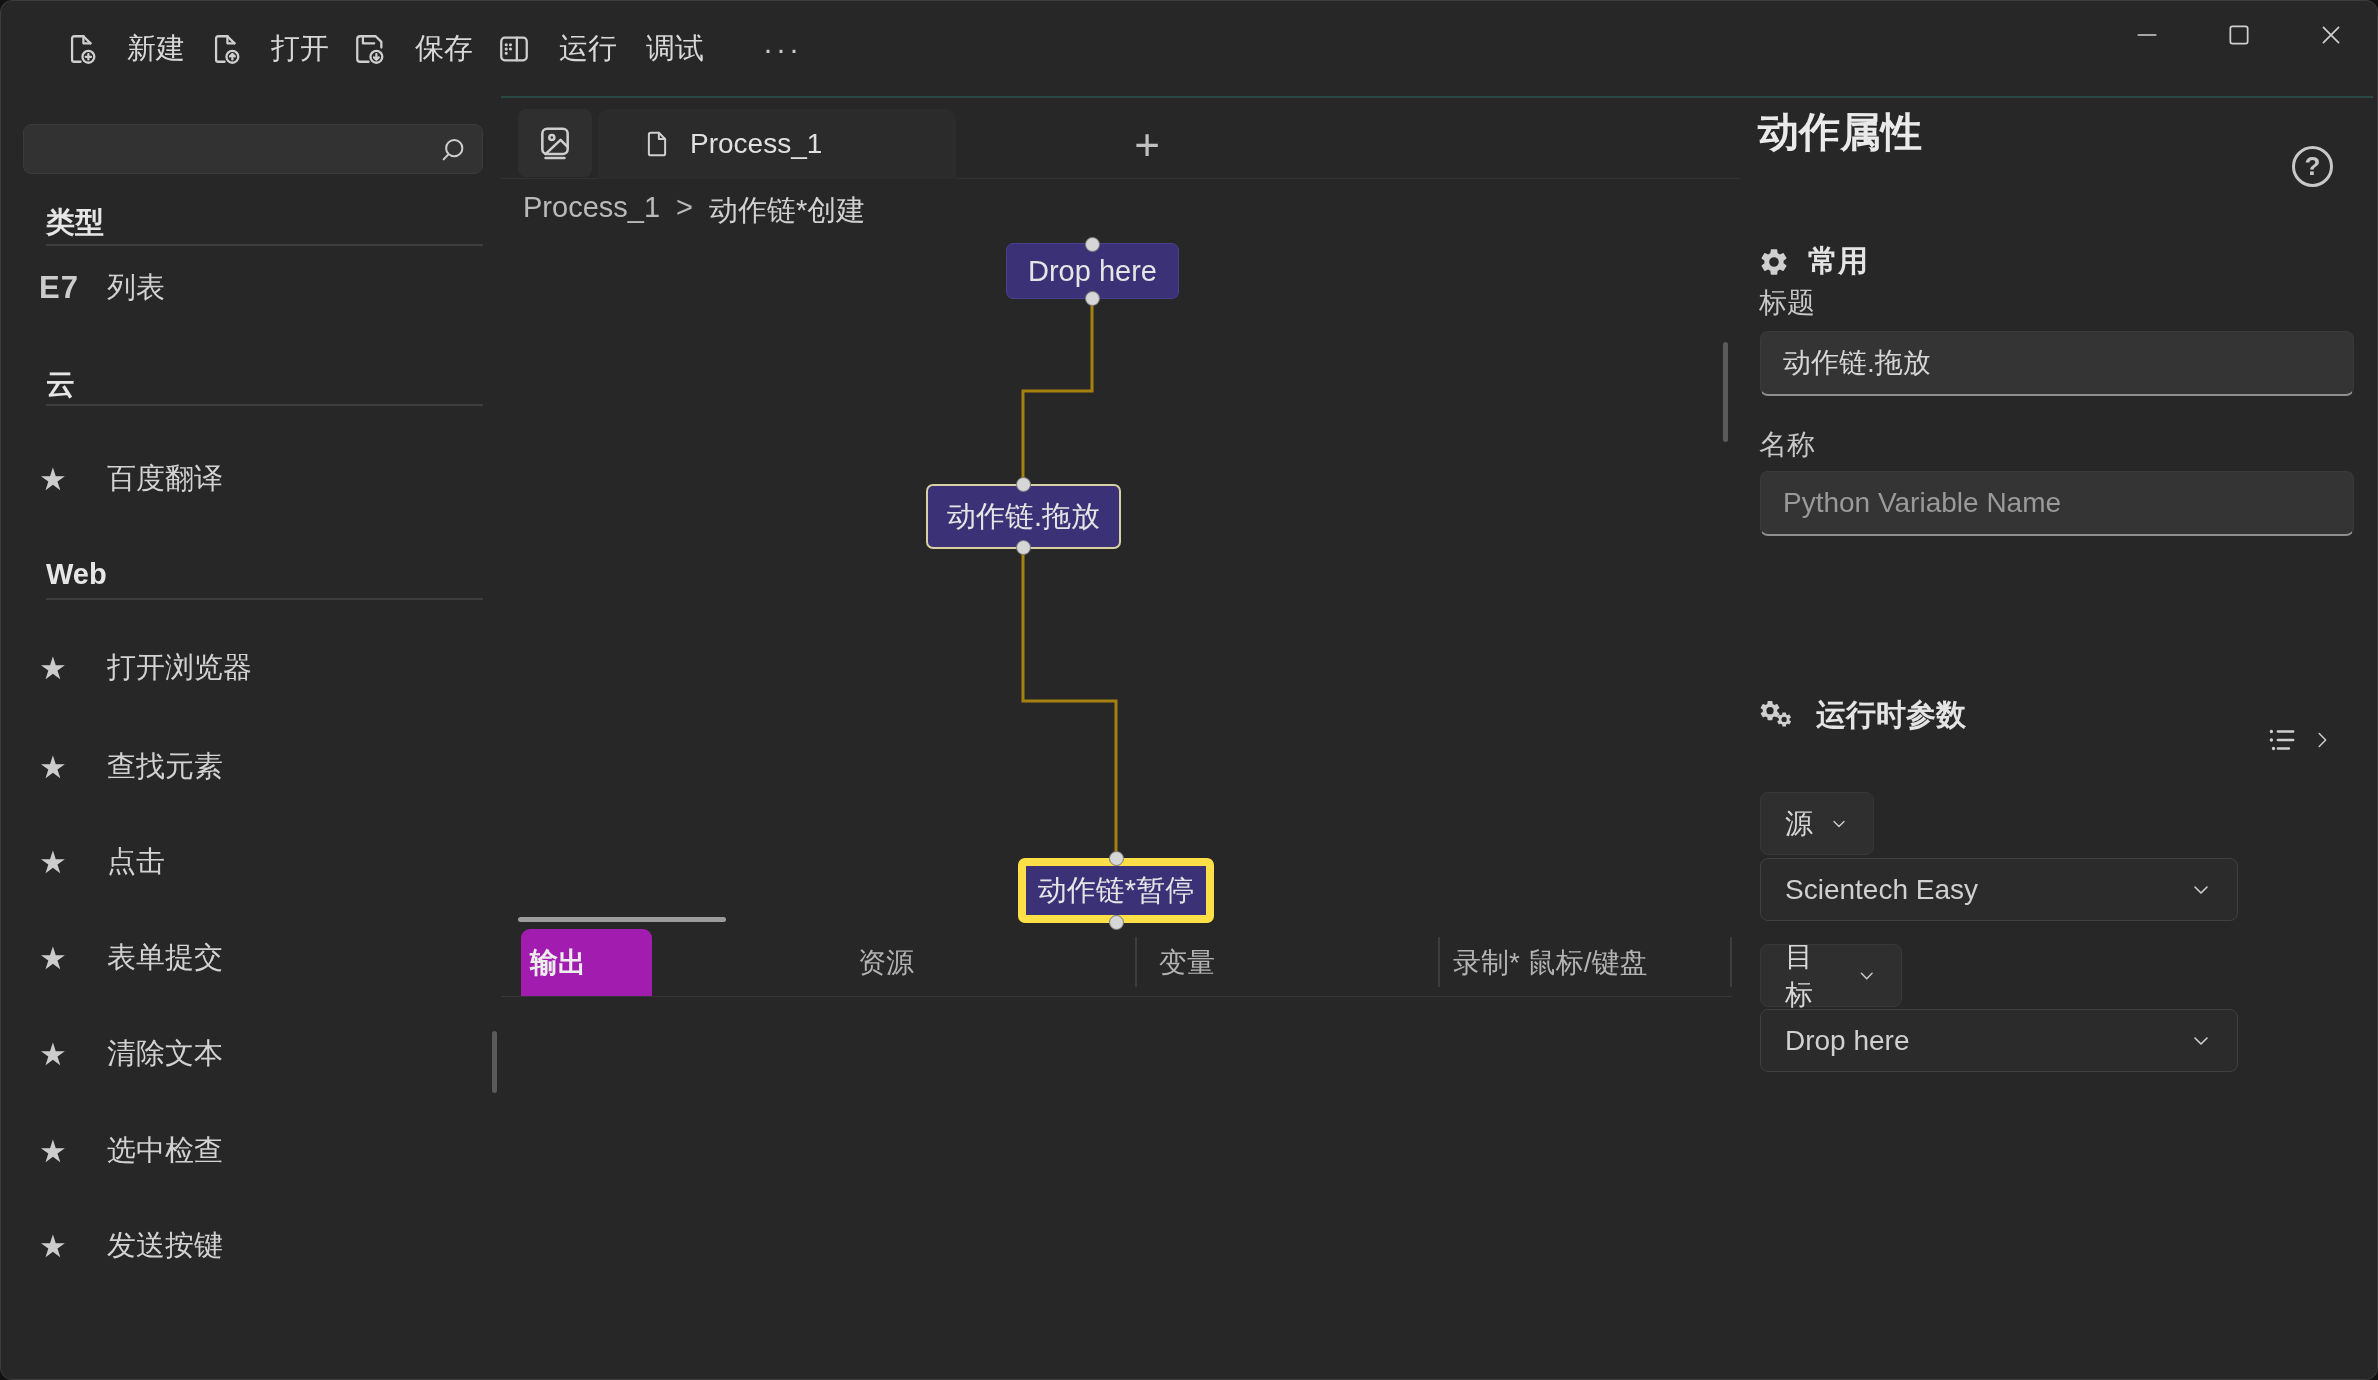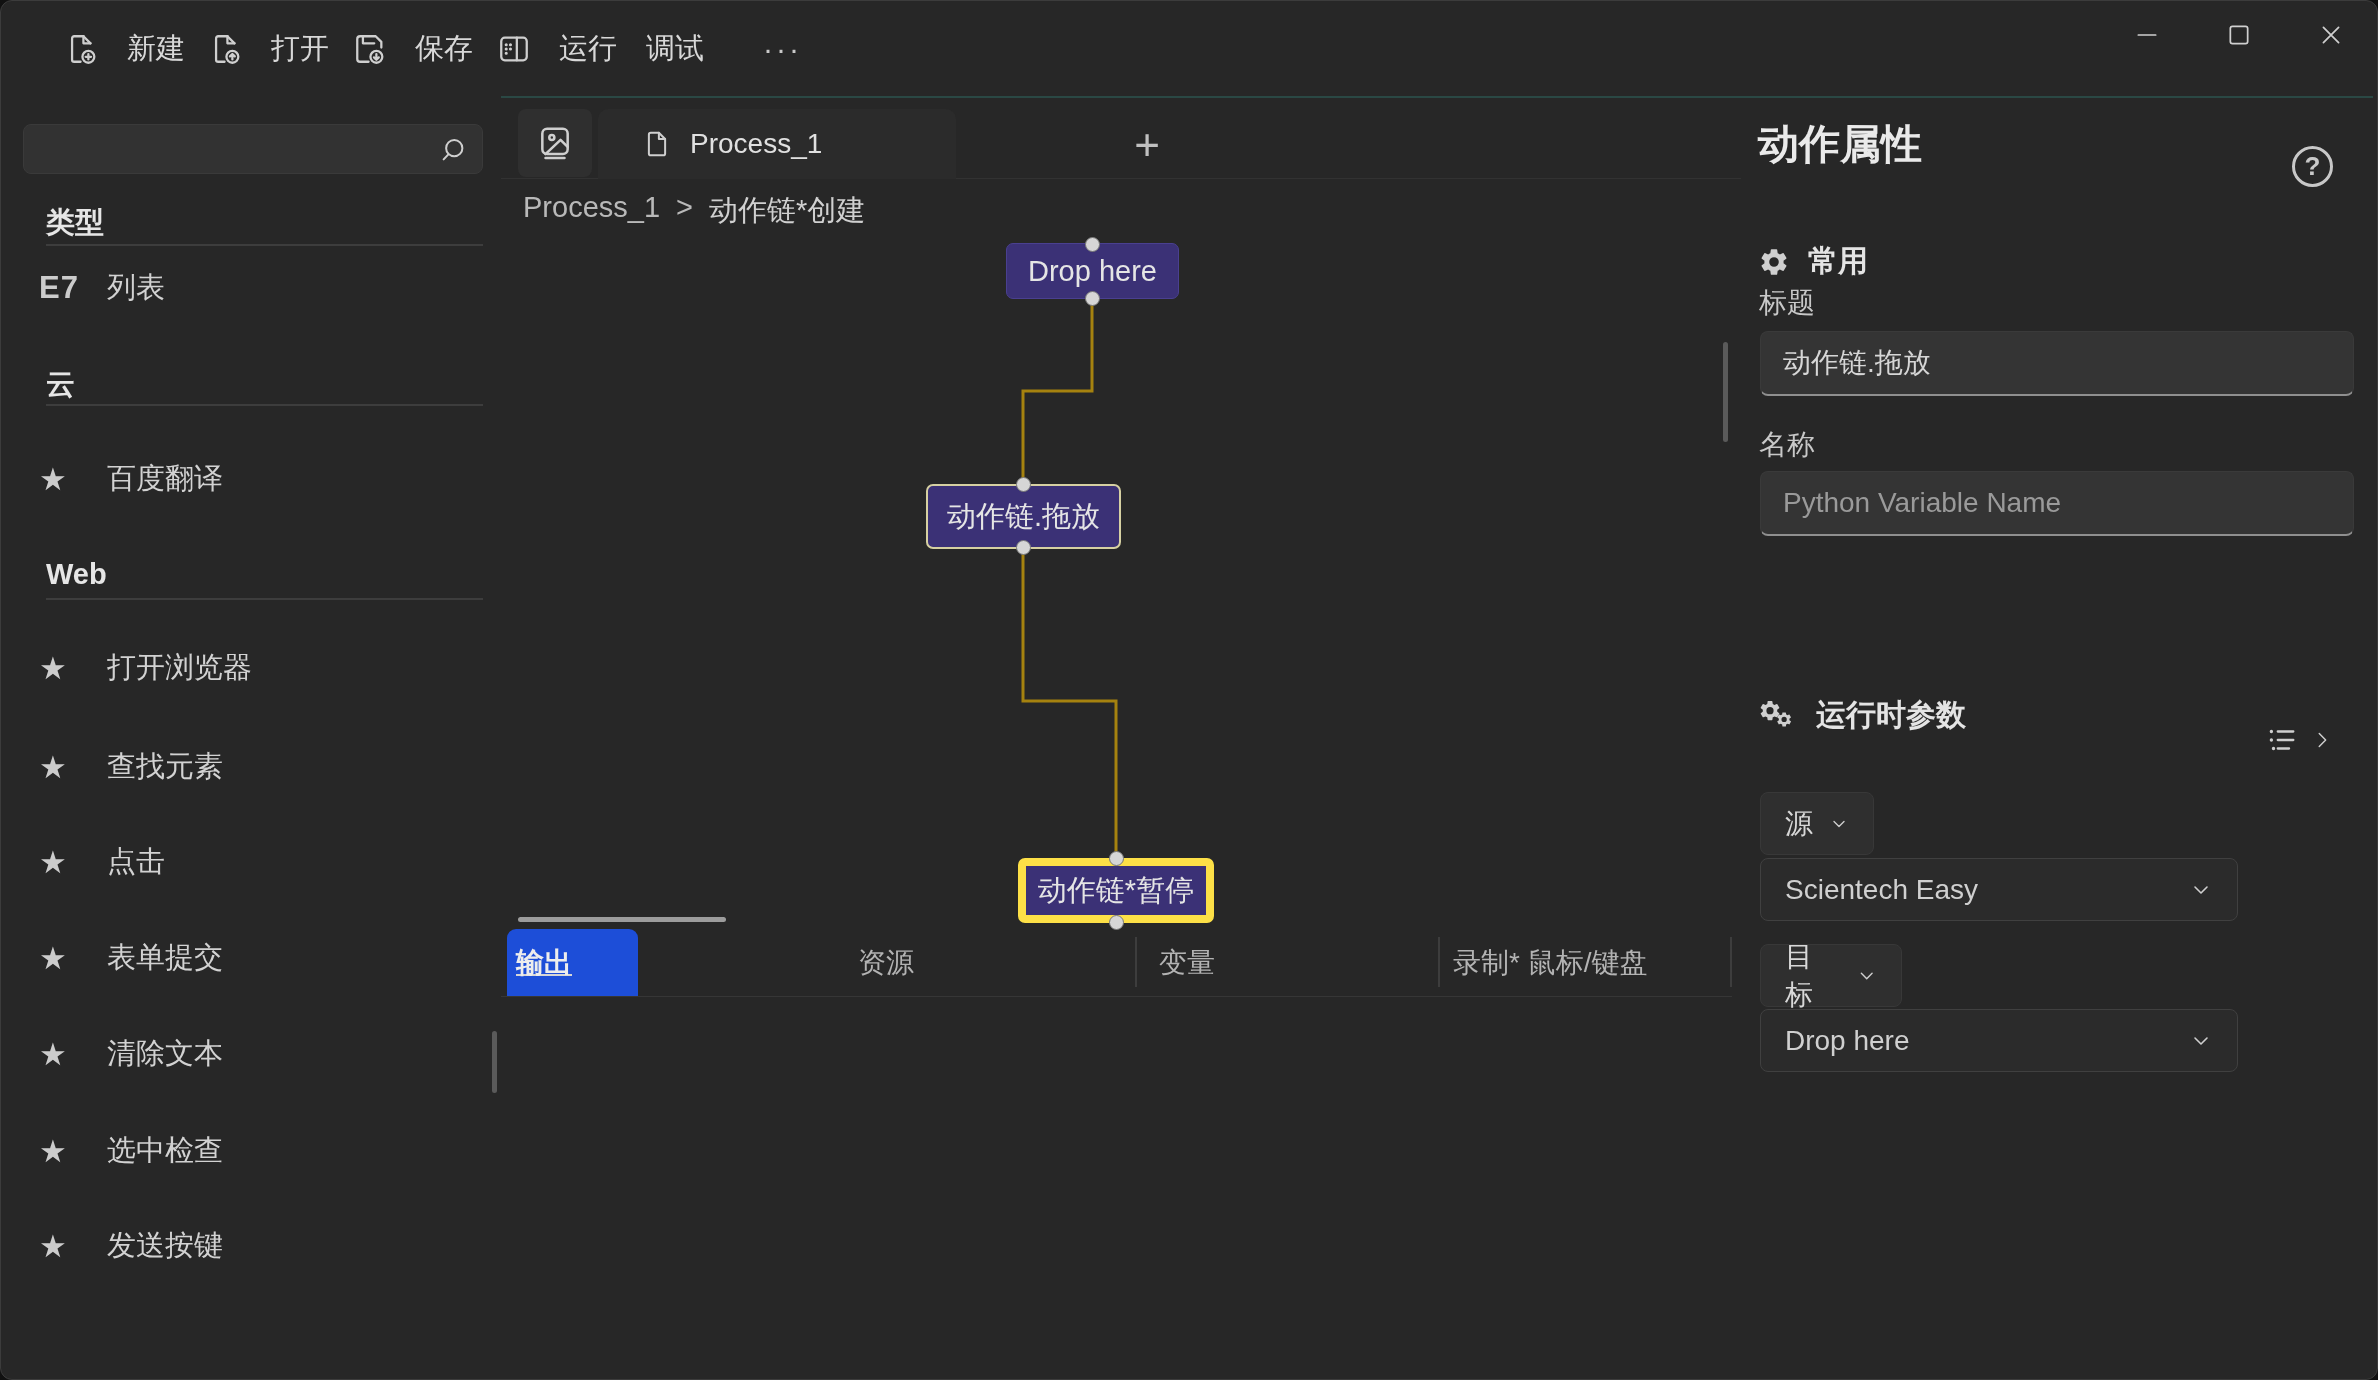--- a/index.html
+++ b/index.html
@@ -35,28 +35,28 @@
   .plus{position:absolute;left:1118px;top:118px;width:56px;height:52px;display:flex;align-items:center;
         justify-content:center;color:#c0c0c0;font-size:44px;font-weight:200;}
   .crumb{position:absolute;left:522px;top:190px;font-size:29px;color:#b9b9b9;display:flex;gap:16px;}
   .crumb .cur{color:#d0d0d0;}
   .node{position:absolute;background:#3b3176;border-radius:7px;display:flex;align-items:center;
         justify-content:center;color:#e5e5e5;font-size:29px;box-sizing:border-box;border:1px solid #4a4090;}
   .dot{position:absolute;width:15px;height:15px;border-radius:50%;background:#d6d6d6;border:1px solid #777;
        box-sizing:border-box;z-index:5;}
   
   .handle{position:absolute;left:517px;top:916px;width:208px;height:5px;border-radius:3px;background:#9c9c9c;}
-  .btab-active{position:absolute;left:506px;top:928px;width:131px;height:67px;background:#1d4ed8;
-               border-radius:9px 9px 0 0;display:flex;align-items:center;padding-left:9px;box-sizing:border-box;text-decoration:underline;}
+  .btab-active{position:absolute;left:520px;top:928px;width:131px;height:67px;background:#a21caf;
+               border-radius:9px 9px 0 0;display:flex;align-items:center;padding-left:9px;box-sizing:border-box;}
   .btab-active span{color:#ededed;font-size:28px;font-weight:bold;}
   .btab{position:absolute;top:928px;height:67px;display:flex;align-items:center;color:#b3b3b3;font-size:28px;}
   .bsep{position:absolute;top:936px;width:2px;height:50px;background:#3d3d3d;}
   .bline{position:absolute;left:500px;top:995px;width:1231px;height:1px;background:#363636;}
   
-  .rp-title{position:absolute;left:1757px;top:116px;font-size:41px;font-weight:bold;color:#eaeaea;}
+  .rp-title{position:absolute;left:1757px;top:104px;font-size:41px;font-weight:bold;color:#eaeaea;}
   .helpbtn{position:absolute;left:2291px;top:145px;width:41px;height:41px;border:3px solid #c8c8c8;
            border-radius:50%;display:flex;align-items:center;justify-content:center;color:#c8c8c8;
            font-size:26px;font-weight:bold;box-sizing:border-box;}
   .rsec{position:absolute;left:1757px;display:flex;align-items:center;gap:18px;color:#e4e4e4;
         font-size:30px;font-weight:bold;}
   .flabel{position:absolute;left:1758px;font-size:28px;color:#c8c8c8;}
   .finput{position:absolute;left:1759px;width:594px;height:65px;background:#343434;border:1px solid #3a3a3a;
           border-bottom:2px solid #8f8f8f;border-radius:8px;box-sizing:border-box;display:flex;
           align-items:center;padding:0 22px;font-size:28px;color:#d6d6d6;}
   .finput.ph{color:#9a9a9a;text-align:right;}

